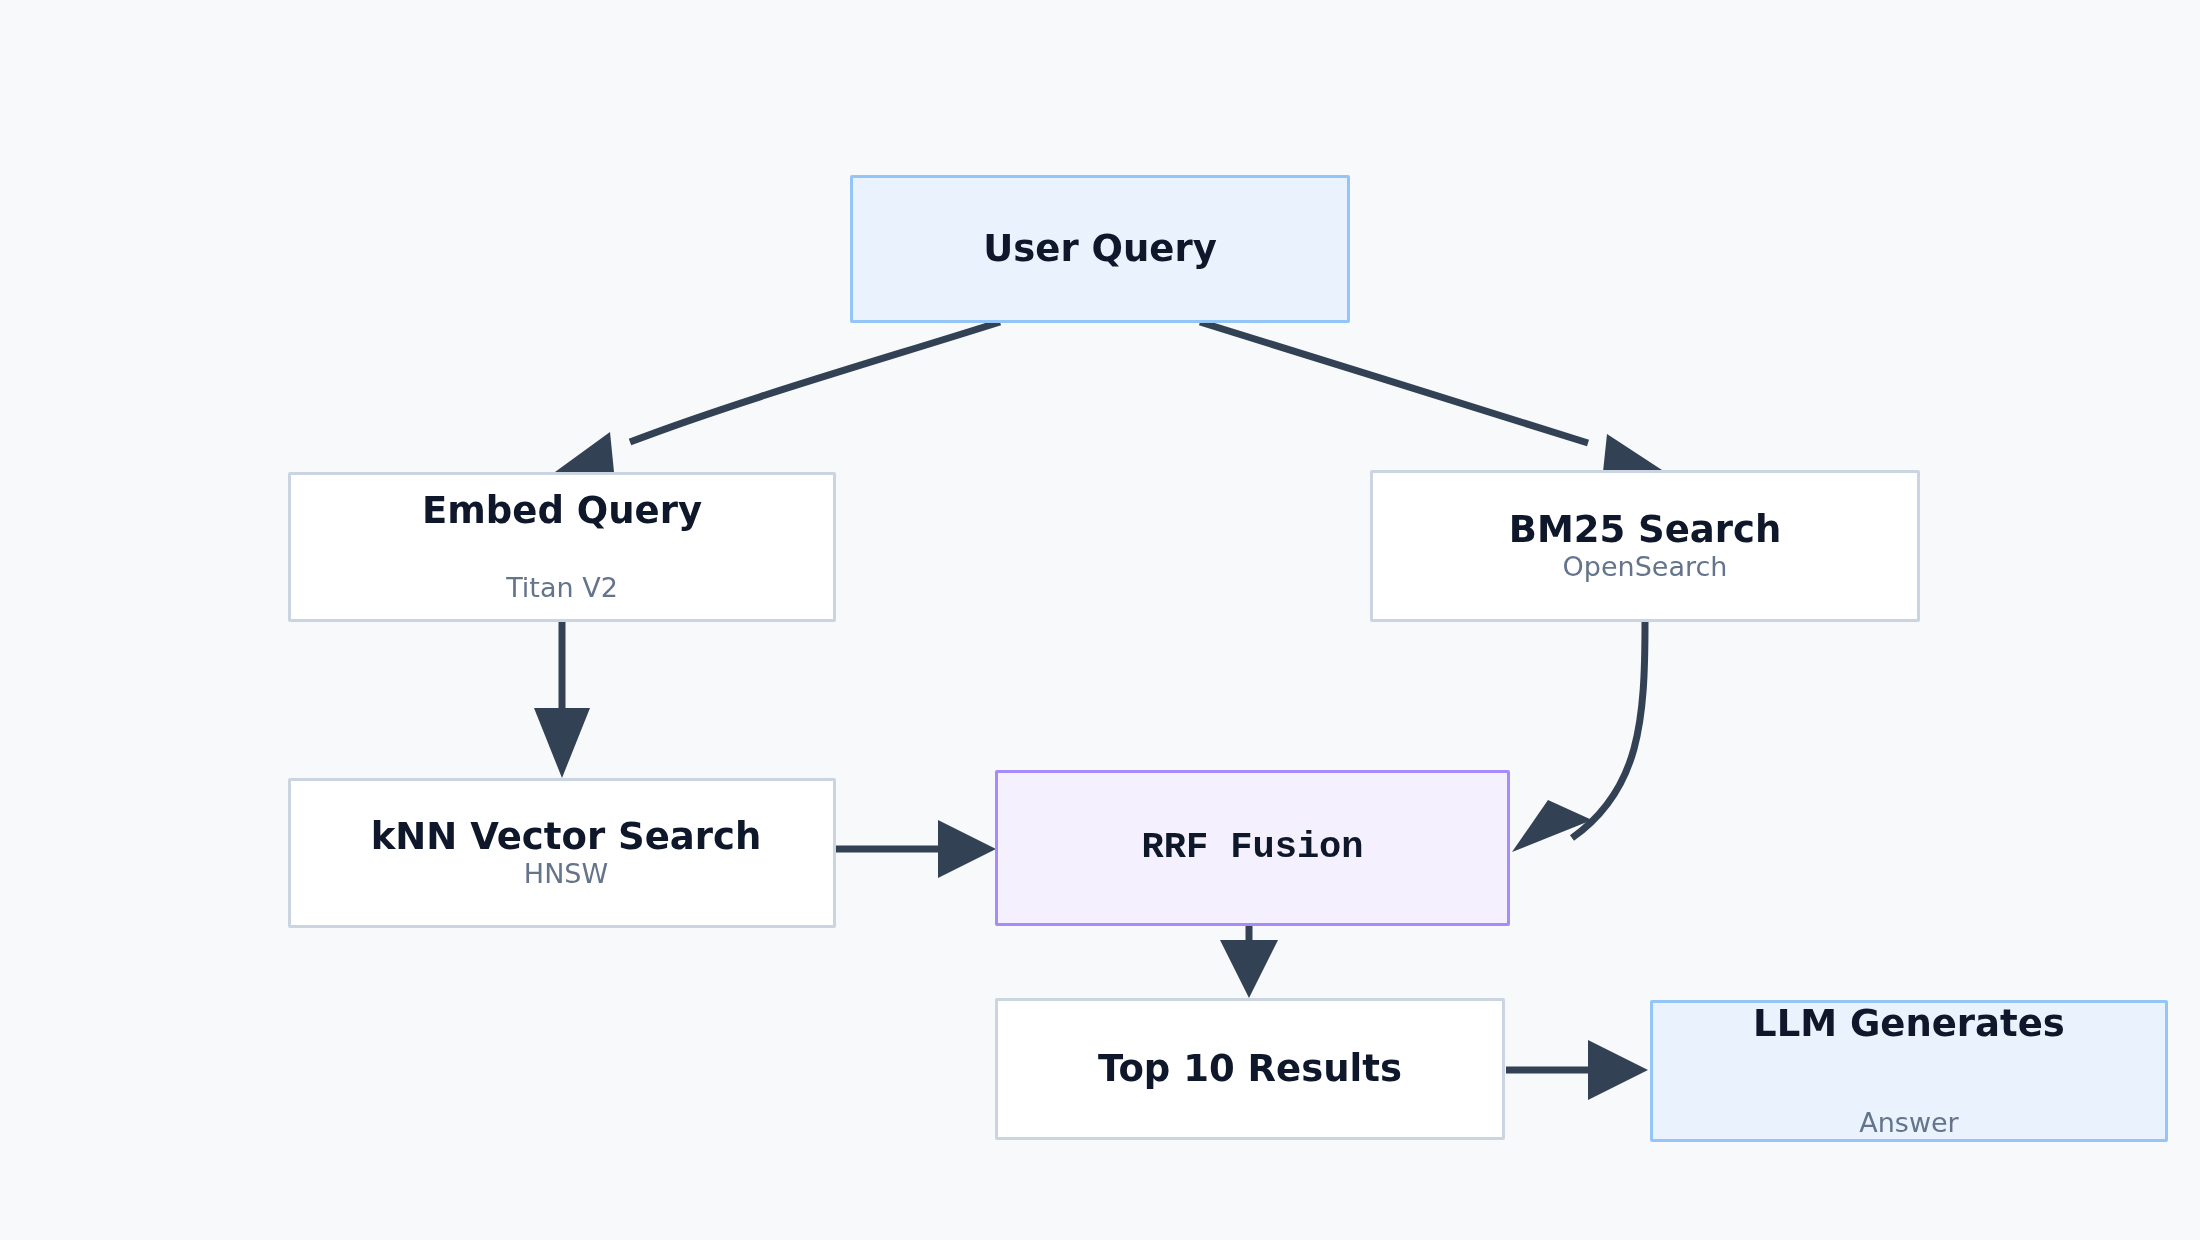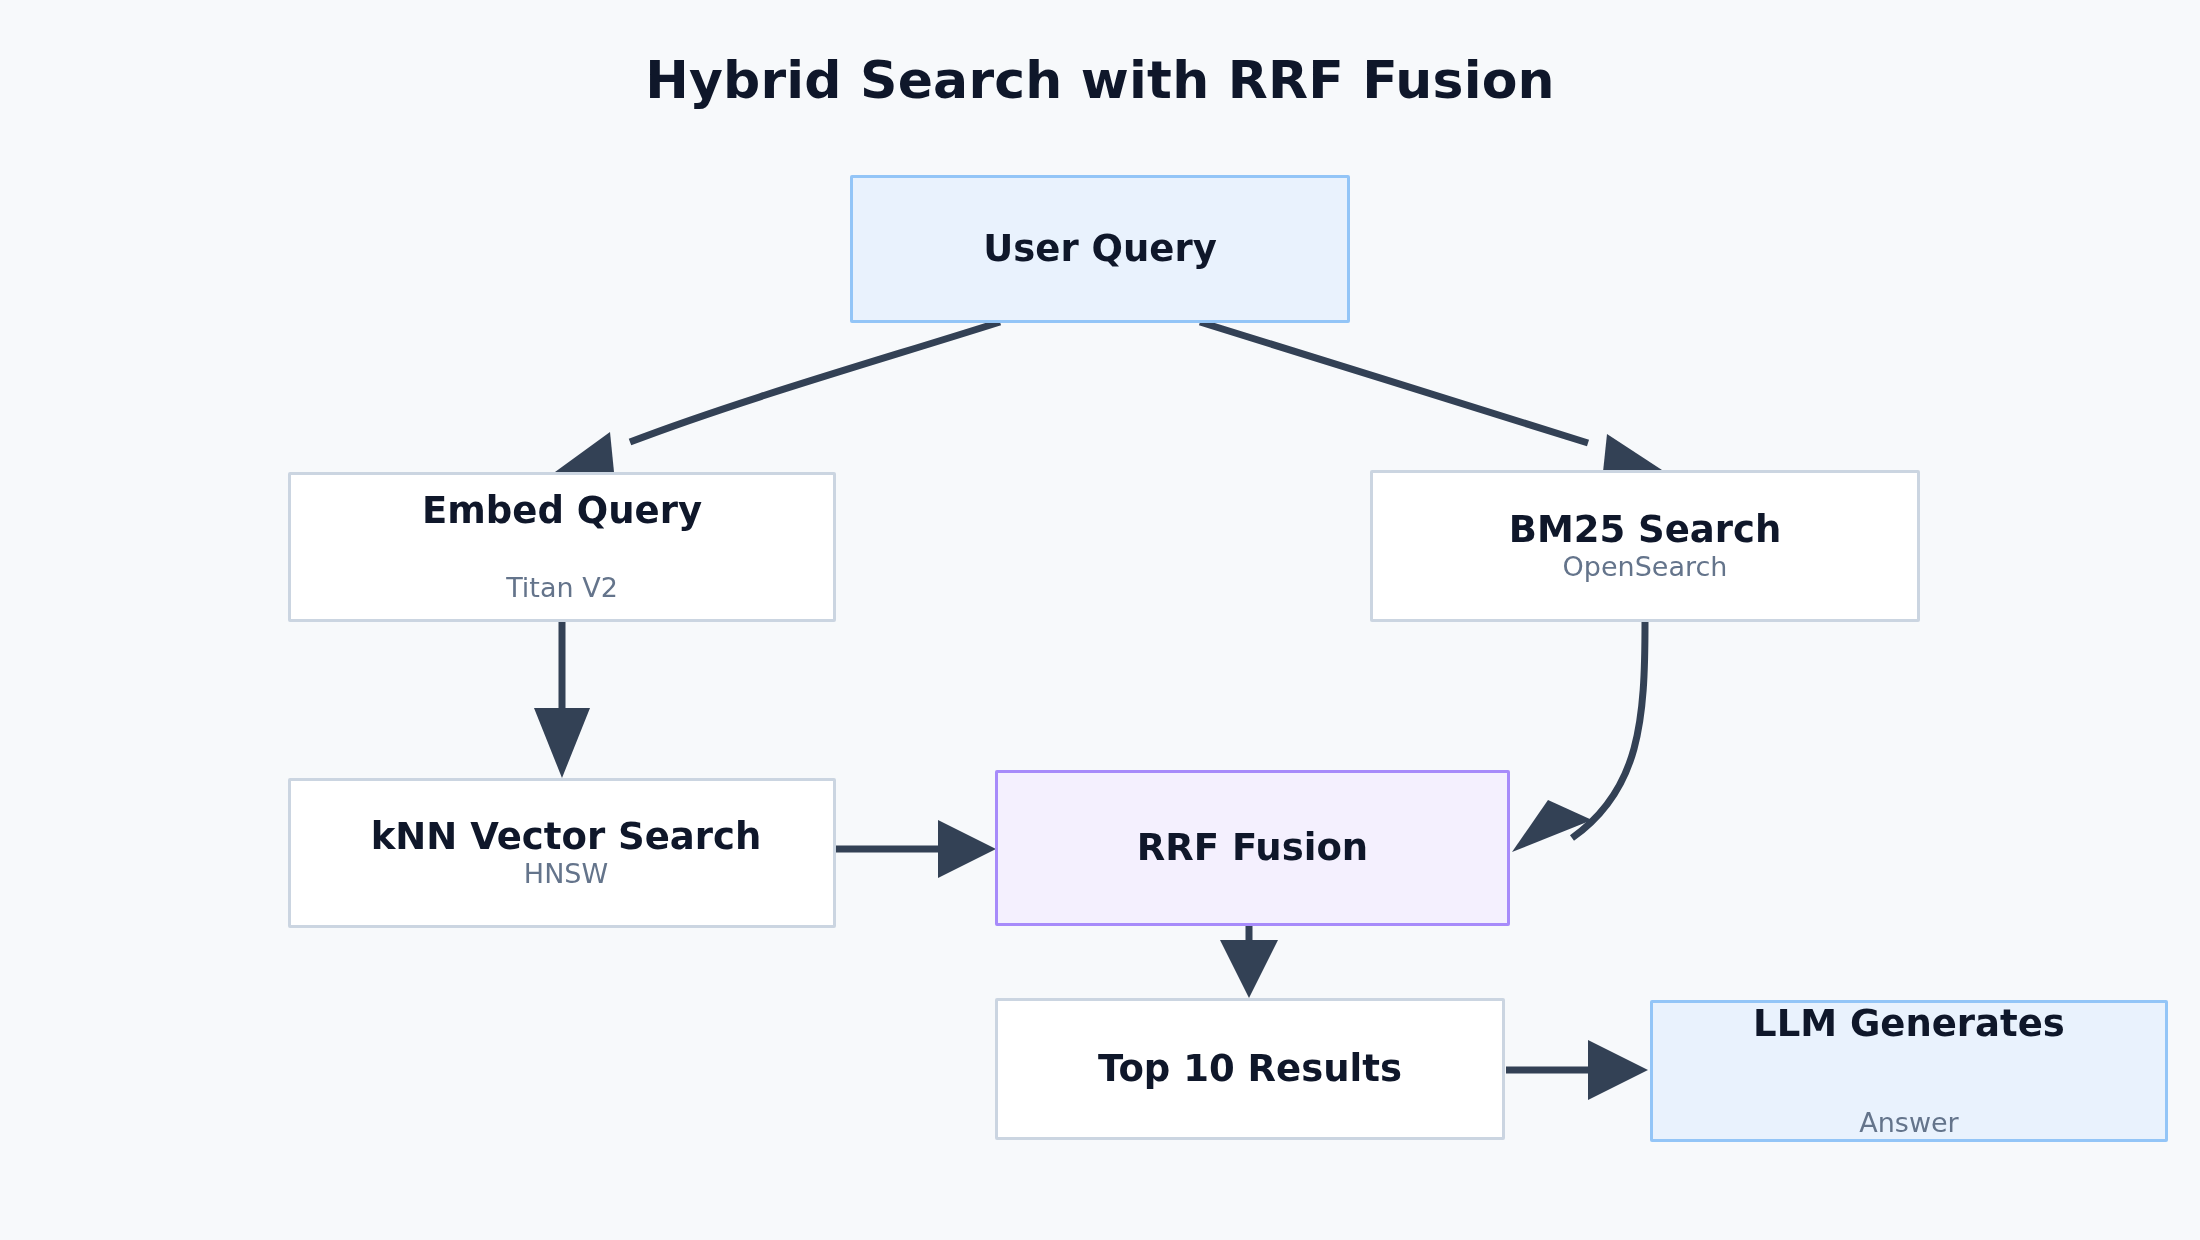--- a/index.html
+++ b/index.html
@@ -69,30 +69,29 @@
   }
   .node.accent-purple {
     background: #f4f0fe;
     border-color: #a78bfa;
   }
   
   #node-user-query   { left: 850px;  top: 175px;  width: 500px; height: 148px; }
   #node-embed-query  { left: 288px;  top: 472px;  width: 548px; height: 150px; gap: 41px; }
   #node-bm25-search  { left: 1370px; top: 470px;  width: 550px; height: 152px; }
   #node-knn-search   { left: 288px;  top: 778px;  width: 548px; height: 150px; padding-left: 8px; }
-  #node-rrf-fusion   { left: 995px;  top: 770px;  width: 515px; height: 156px; }
+  #node-rrf-fusion   { left: 995px;  top: 770px;  width: 515px; height: 156px; font-family: Liberation Mono, monospace; }
   #node-top-results  { left: 995px;  top: 998px;  width: 510px; height: 142px; }
   #node-llm-generates{ left: 1650px; top: 1000px; width: 518px; height: 142px; justify-content: space-between; }
 </style>
 </head>
 <body>
 
 <div id="canvas">
 
-  <div class="diagram-title">Hybrid Search with RRF Fusion</div>
 
   <svg id="edge-layer" viewBox="0 0 2200 1240">
     <g fill="none" stroke="#334155" stroke-width="7" stroke-linecap="butt">
 
       <path d="M 1000,322 C 880,360 740,400 630,442"></path>
 
       <path d="M 1200,322 C 1320,360 1470,405 1588,443"></path>
 
       <path d="M 562,622 L 562,712"></path>
 

